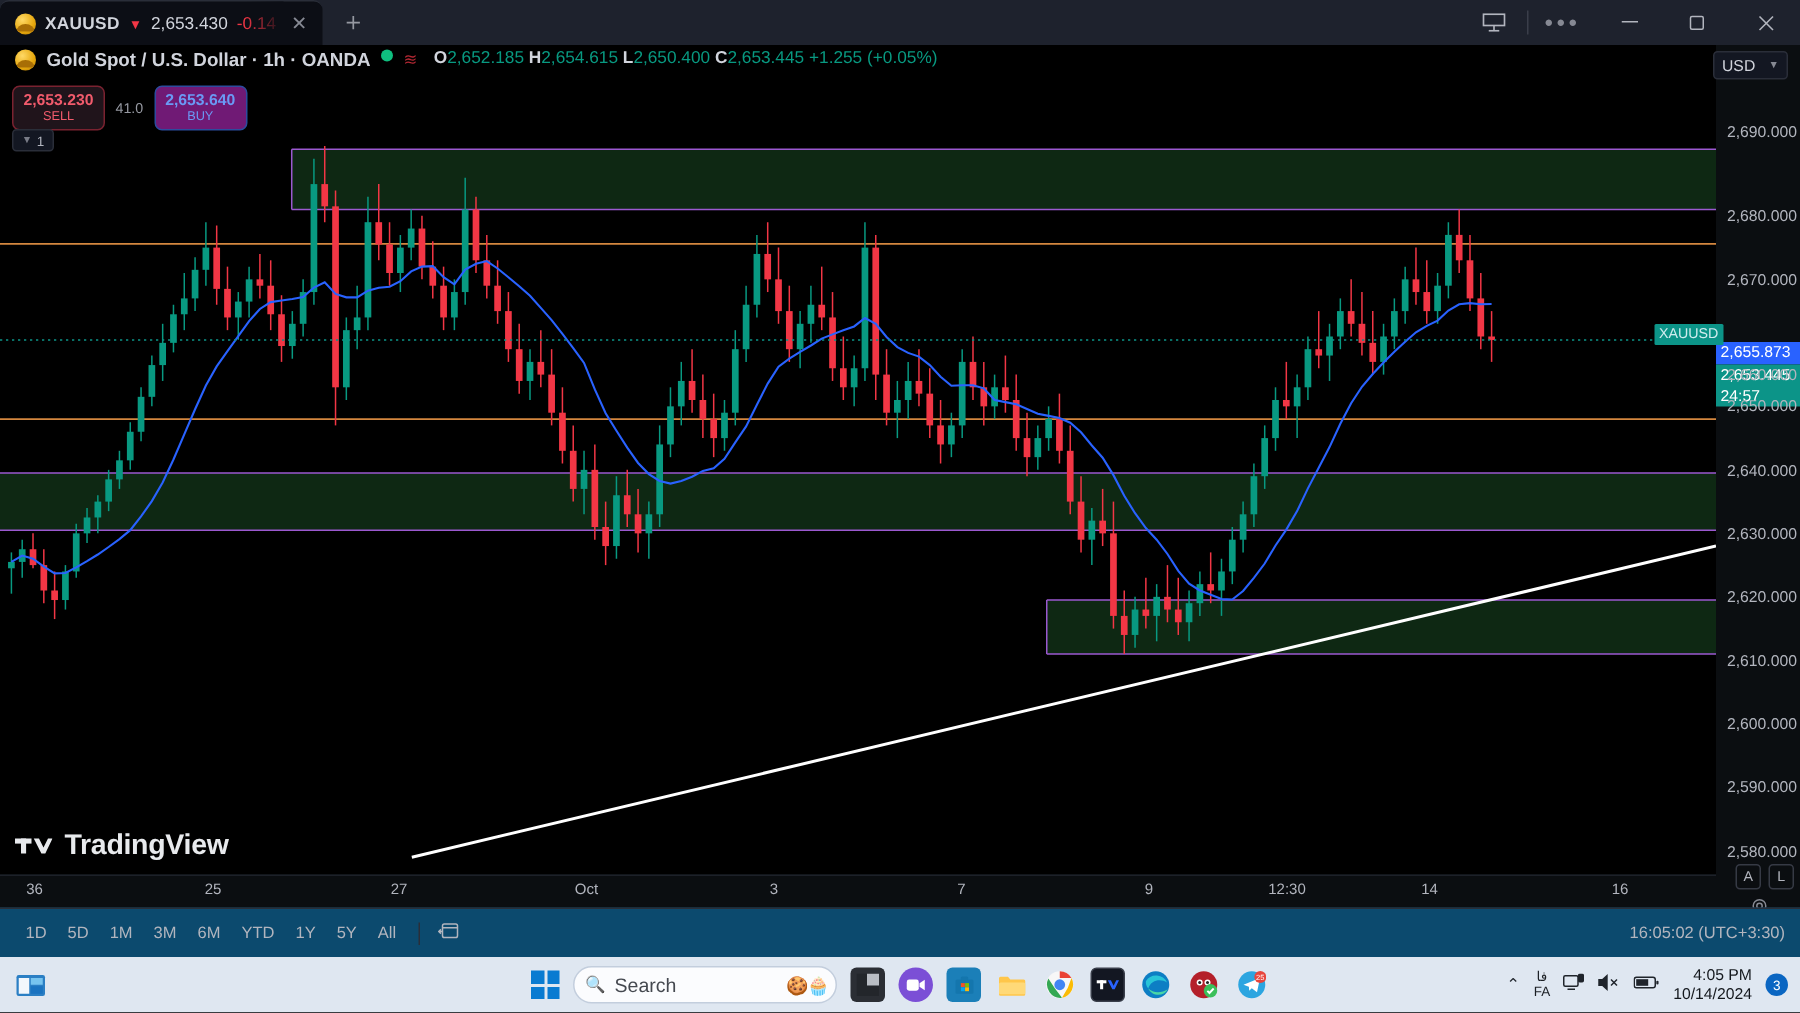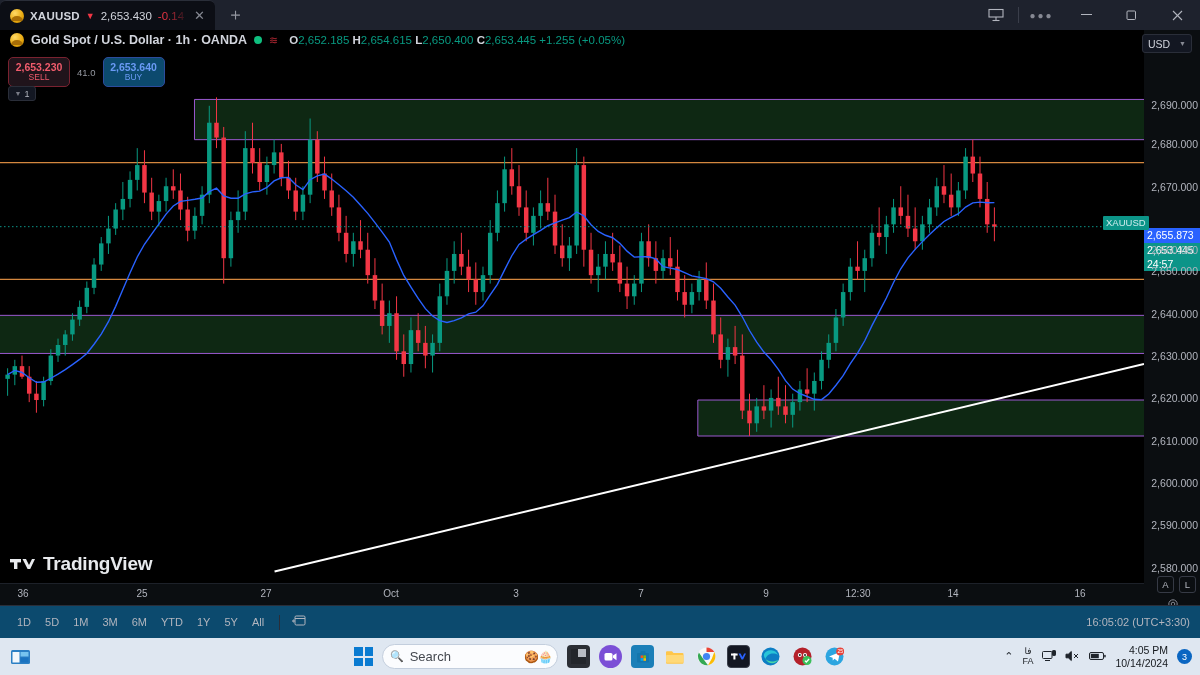--- a/index.html
+++ b/index.html
@@ -44,21 +44,21 @@
   .tab-plus { color: #9598a1; font-size: 17px; padding: 0 12px; height: 30px; line-height: 29px; }
 
   .win-right { margin-left: auto; display: flex; align-items: center; height: 30px; }
   .win-btn { width: 45px; height: 30px; display: flex; align-items: center; justify-content: center;
              color: #b2b5be; font-size: 12px; }
   .win-btn.close { width: 46px; }
   .vsep { width: 1px; height: 16px; background: #3a3e4a; }
 
   
   .legend {
-    position: absolute; top: 33px; left: 10px; display: flex; align-items: center; gap: 7px;
+    position: absolute; top: 33px; left: 10px; display: flex; gap: 7px;
     white-space: nowrap;
   }
   .legend-title { color: #d1d4dc; font-size: 12.5px; font-weight: bold; }
   .status-dot { width: 8px; height: 8px; border-radius: 50%; background: #0fbf7f; }
   .wifi-ico { color: #f23645; font-size: 11px; opacity: .75; }
   .ohlc { font-size: 11.5px; color: #089981; margin-left: 4px; }
   .ohlc b { color: #d1d4dc; font-weight: bold; }
   .ohlc .chg { color: #089981; }
 
   
@@ -74,21 +74,21 @@
   .bswrap { position: absolute; top: 57px; left: 8px; display: flex; align-items: center; gap: 7px; }
   .bsbtn {
     width: 62px; height: 30px; border-radius: 5px;
     display: flex; flex-direction: column; align-items: center; justify-content: center;
     line-height: 1.05;
   }
   .bsbtn .p { font-size: 10.5px; font-weight: bold; }
   .bsbtn .l { font-size: 8.5px; }
   .sellbtn { background: #20141b; border: 1px solid #7a2230; }
   .sellbtn .p, .sellbtn .l { color: #f15b6c; }
-  .buybtn { background: #0c4a6e; border: 1px solid #2c4c9e; }
+  .buybtn { background: #701a75; border: 1px solid #2c4c9e; }
   .buybtn .p, .buybtn .l { color: #6a9af5; }
   .spread { color: #9598a1; font-size: 9.5px; }
   .qty {
     position: absolute; top: 86px; left: 8px; width: 28px; height: 15px;
     border: 1px solid #2a2e39; border-radius: 3px; background: #131722;
     display: flex; align-items: center; justify-content: center; gap: 3px;
     color: #b2b5be; font-size: 9px;
   }
   .qty .caret { font-size: 7px; color: #787b86; }
 
@@ -553,21 +553,21 @@
     <span class="caret">▼</span>
     <span>1</span>
   </div>
 
   <div class="pricescale" id="pricescale">
     <div class="pl-cross" style="top:173px;">2,655.873</div>
     <div class="pl-last" style="top:188px;height:28px;">
       <div>2,653.445</div>
       <div>24:57</div>
     </div>
-  <div class="plabel" style="top: 44px; margin-left: 38px;">2,690.000</div>
+  <div class="plabel" style="top: 27px; margin-left: 38px;">2,690.000</div>
       <div class="plabel" style="top: 83.2667px;">2,680.000</div>
       <div class="plabel" style="top: 125.6px;">2,670.000</div>
       <div class="plabel" style="top: 167.933px; margin-top: 21px;">2,660.000</div>
       <div class="plabel" style="top: 210.267px;">2,650.000</div>
       <div class="plabel" style="top: 252.6px;">2,640.000</div>
       <div class="plabel" style="top: 294.933px;">2,630.000</div>
       <div class="plabel" style="top: 337.267px;">2,620.000</div>
       <div class="plabel" style="top: 379.6px;">2,610.000</div>
       <div class="plabel" style="top: 421.933px;">2,600.000</div>
       <div class="plabel" style="top: 464.267px;">2,590.000</div>

